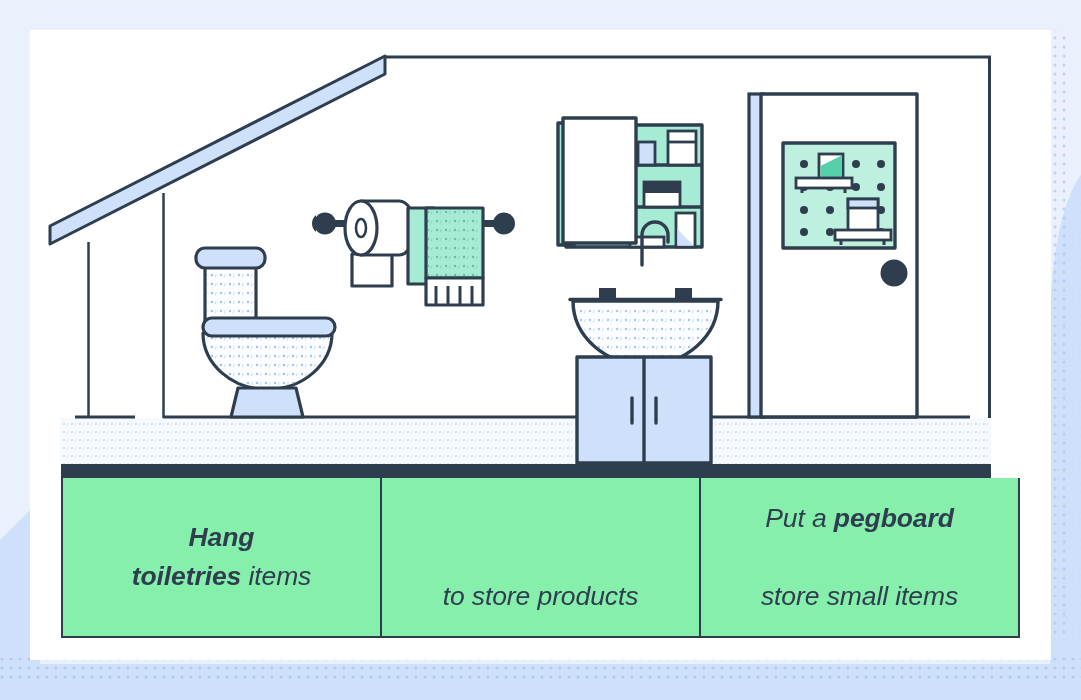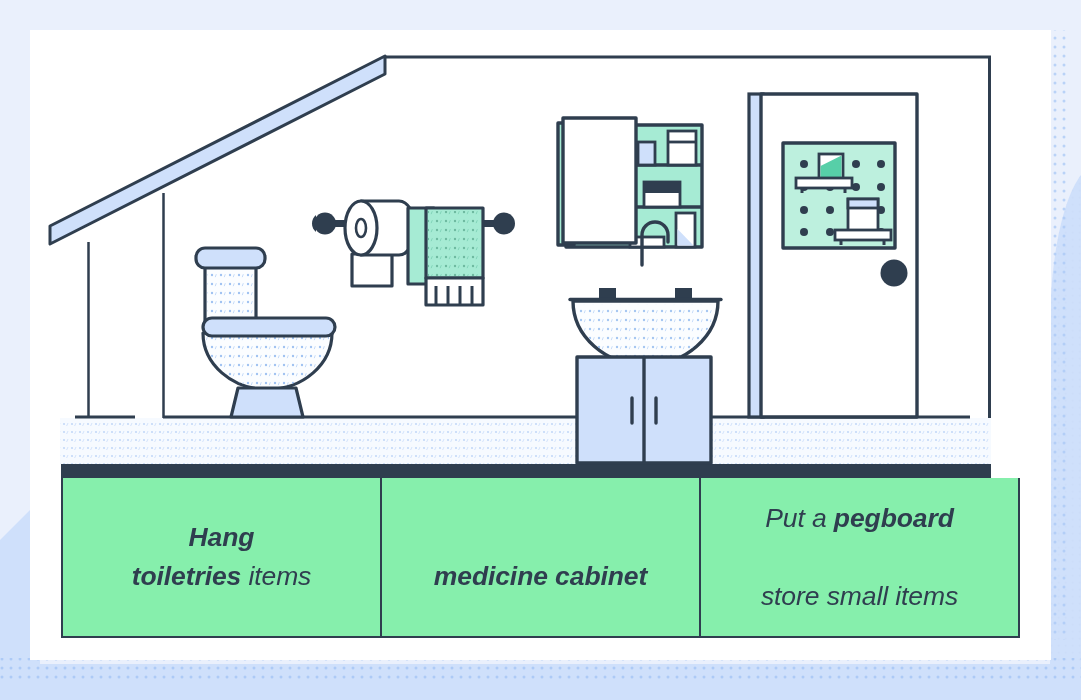--- a/index.html
+++ b/index.html
@@ -275,18 +275,18 @@
       <path d="M854 210 L854 215" stroke="#2f3e4f" stroke-width="3"></path>
     </g>
   </g>
 </svg>
 
 <div id="captions">
   <div class="caption-cell">
     <div class="caption-text"><b>Hang</b><br><b>toiletries </b><span>items</span><br></div>
   </div>
   <div class="caption-cell">
-    <div class="caption-text"><br><b>medicine cabinet</b><br></div>
+    <div class="caption-text"><br><br><span>to store products</span></div>
   </div>
   <div class="caption-cell">
     <div class="caption-text"><span>Put a </span><b>pegboard</b><br><br><span>store small items</span></div>
   </div>
 </div>
 
 </body></html>

